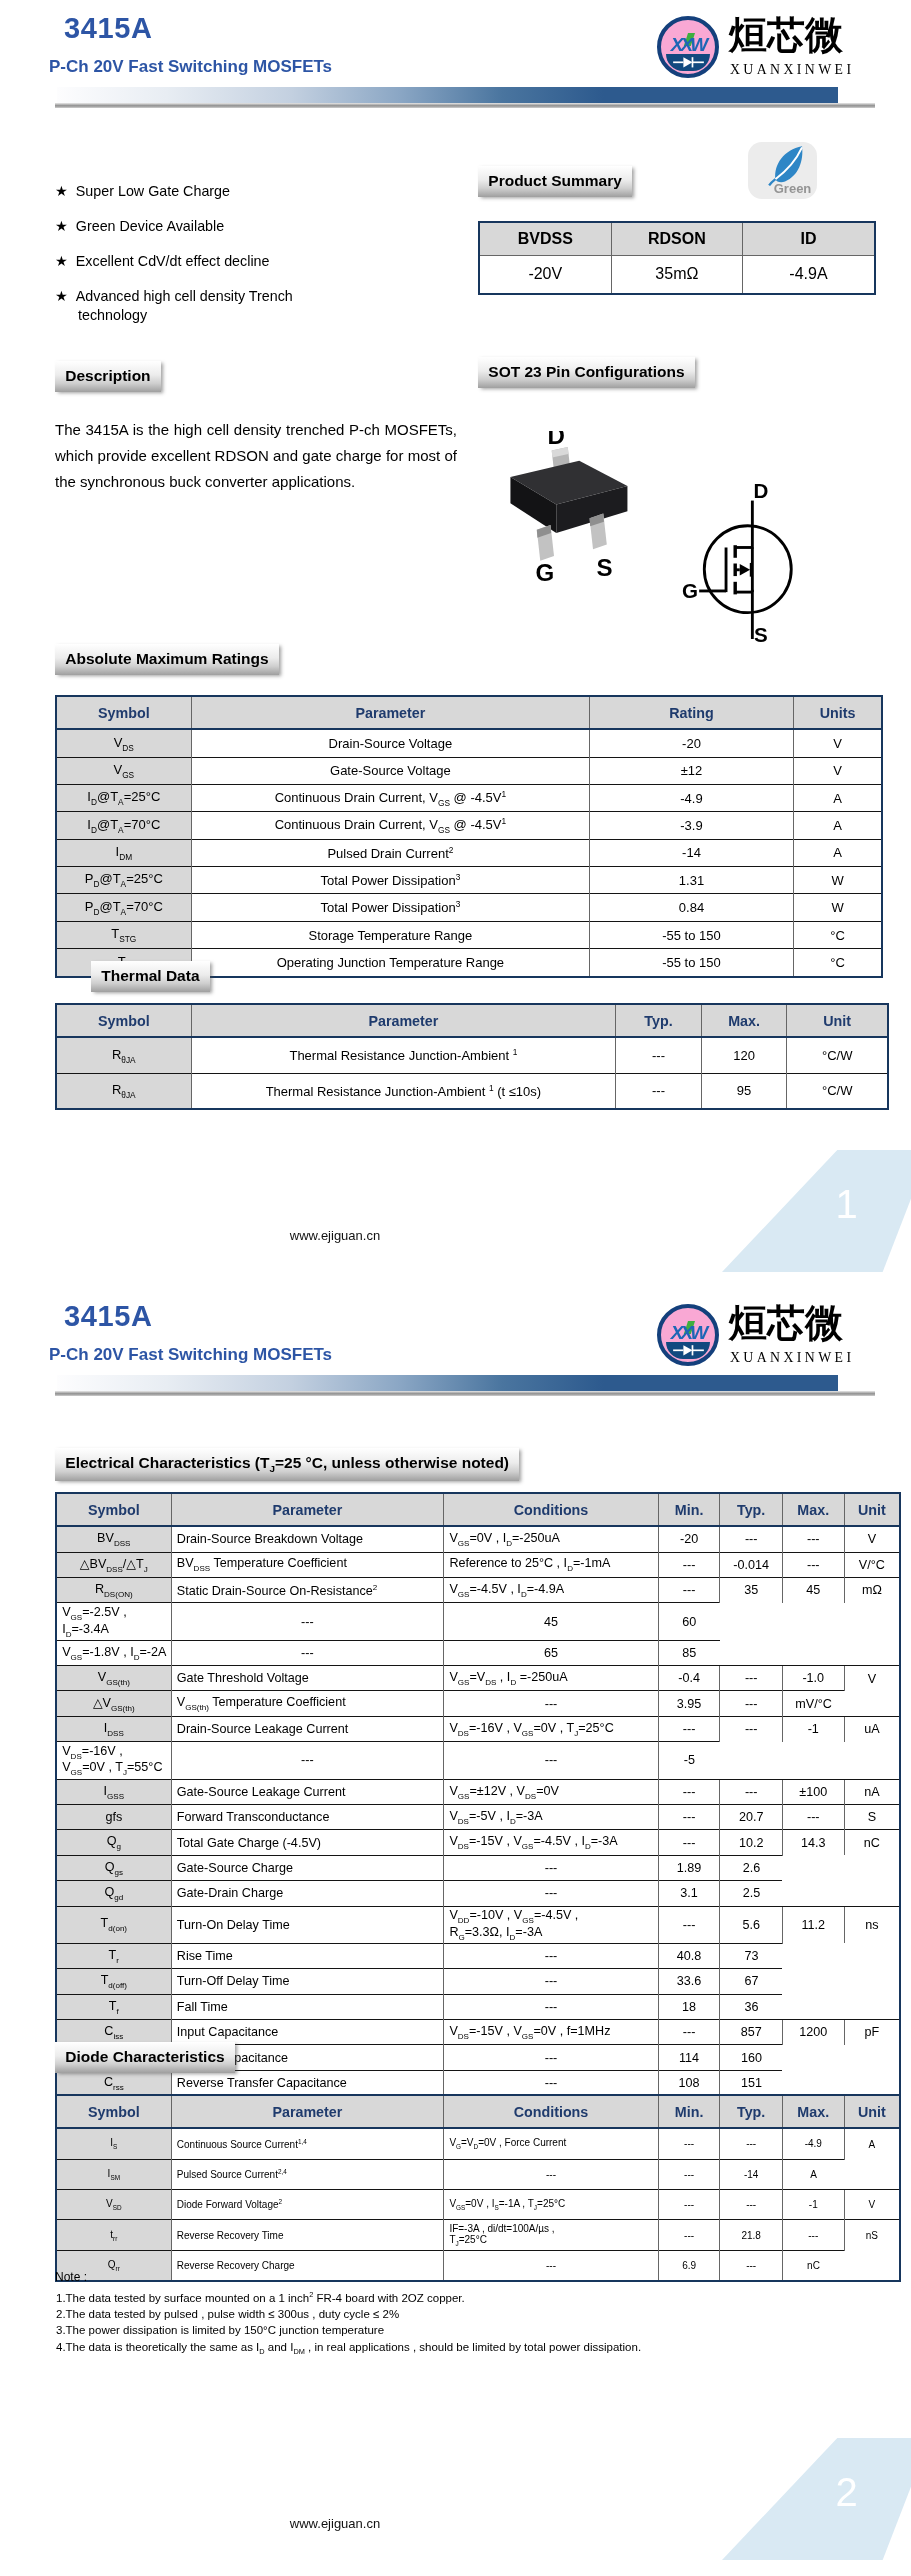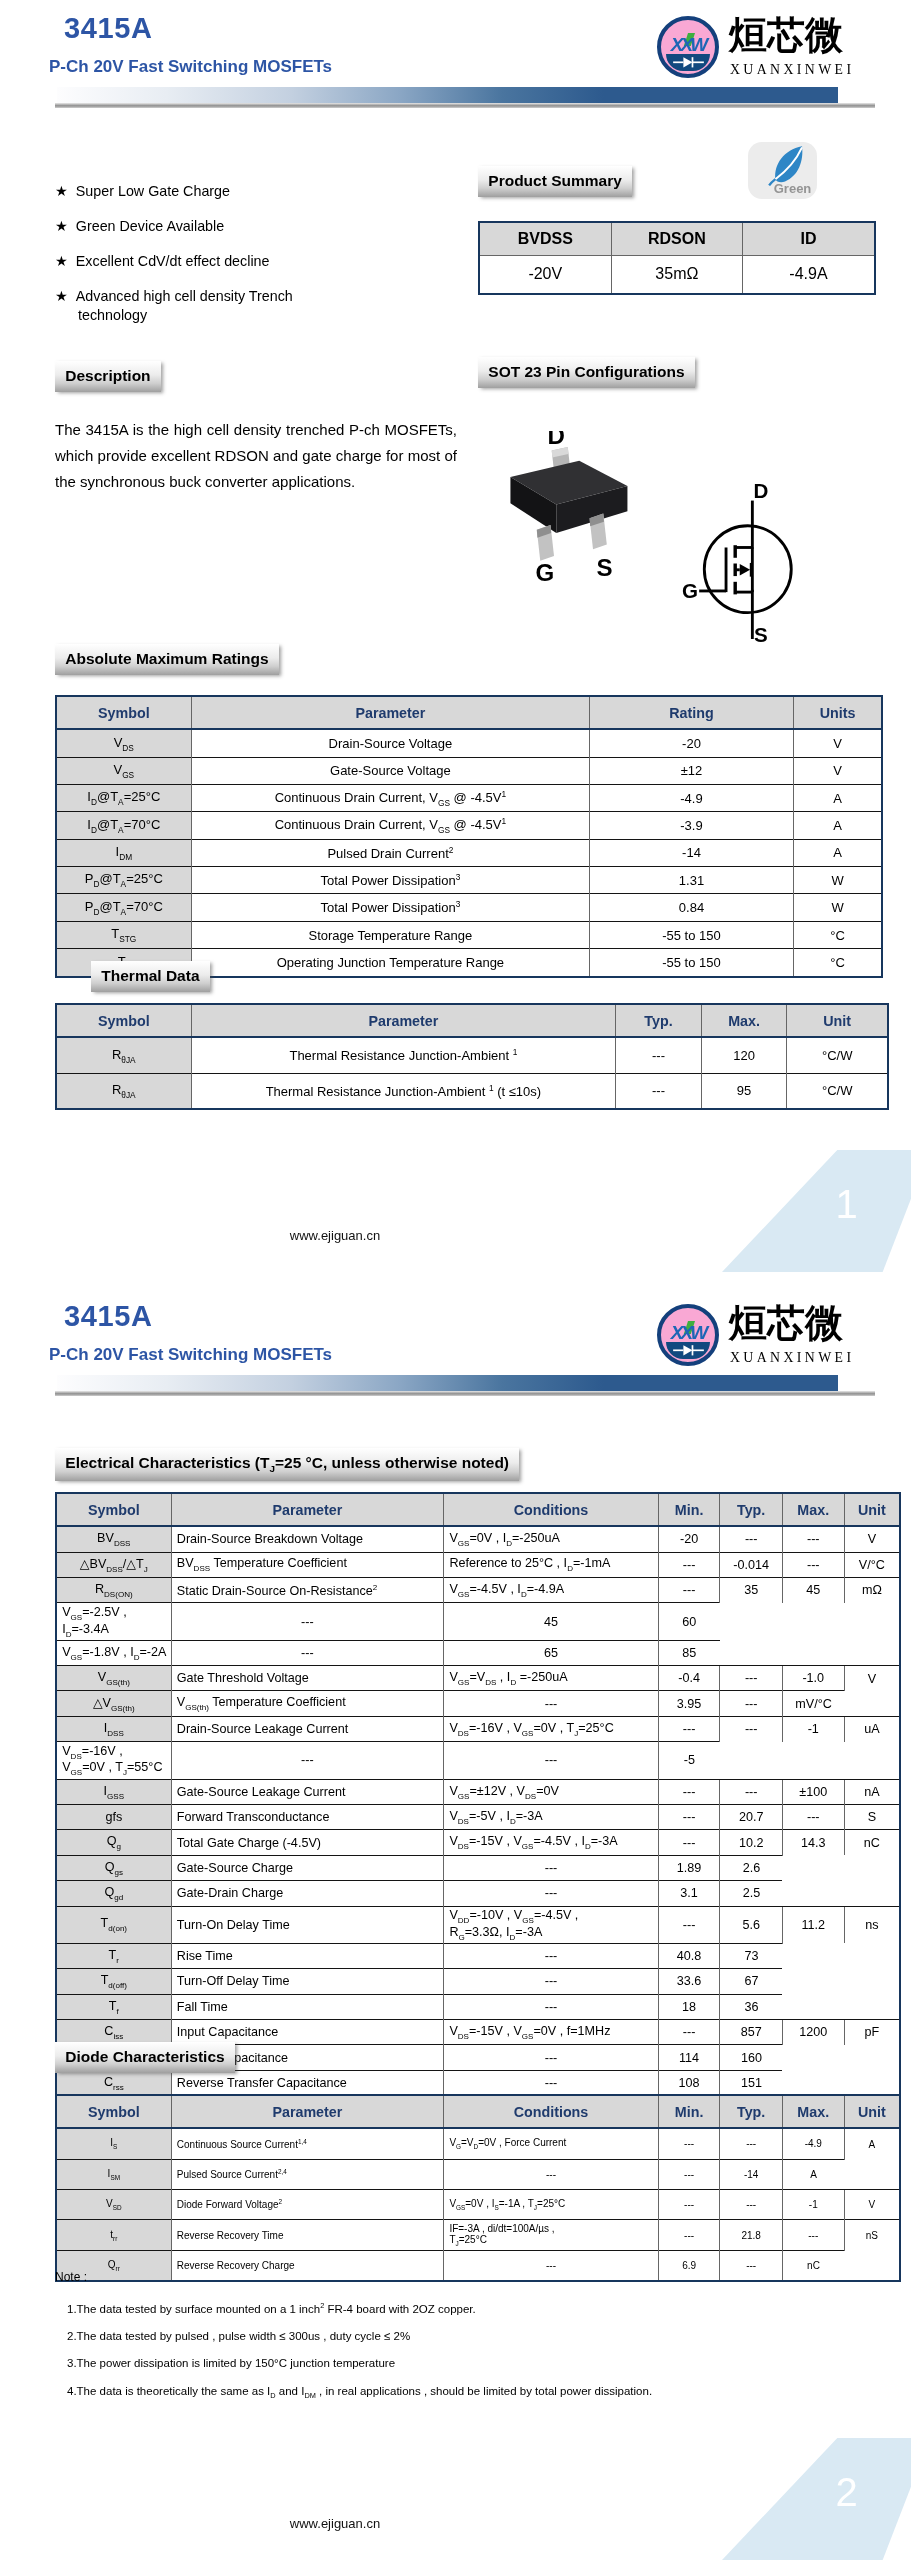--- a/index.html
+++ b/index.html
@@ -73,21 +73,21 @@
   .t-ec td.c1,.t-ec td.c2{text-align:left;padding-left:5.2px;}
 
   .t-di{left:55px;top:806px;width:803px;}
   .t-di td{height:26px;font-size:10px;}
   .t-di .c0{width:109px}.t-di .c1{width:267px}.t-di .c2{width:209px}.t-di .c3{width:56px}.t-di .c4{width:57px}.t-di .c5{width:56px}.t-di .c6{width:50px}
   .t-di td.c1,.t-di td.c2{text-align:left;padding-left:5.2px;}
 
   
   .notes{position:absolute;left:55px;top:982px;width:746px;font-size:11.5px;line-height:15.5px;color:#000;}
   .notes-head{font-size:12px;margin-bottom:1.1px;}
-  .note-item{margin:12px;}
+  .note-item{margin:1px;}
 
   
   .pkg-svg{position:absolute;left:492px;top:431px;}
   .sym-svg{position:absolute;left:682px;top:483px;}
   .leaf-svg{position:absolute;left:19.5px;top:2.3px;}
 </style>
 </head>
 <body>
 
 <div class="doc">

